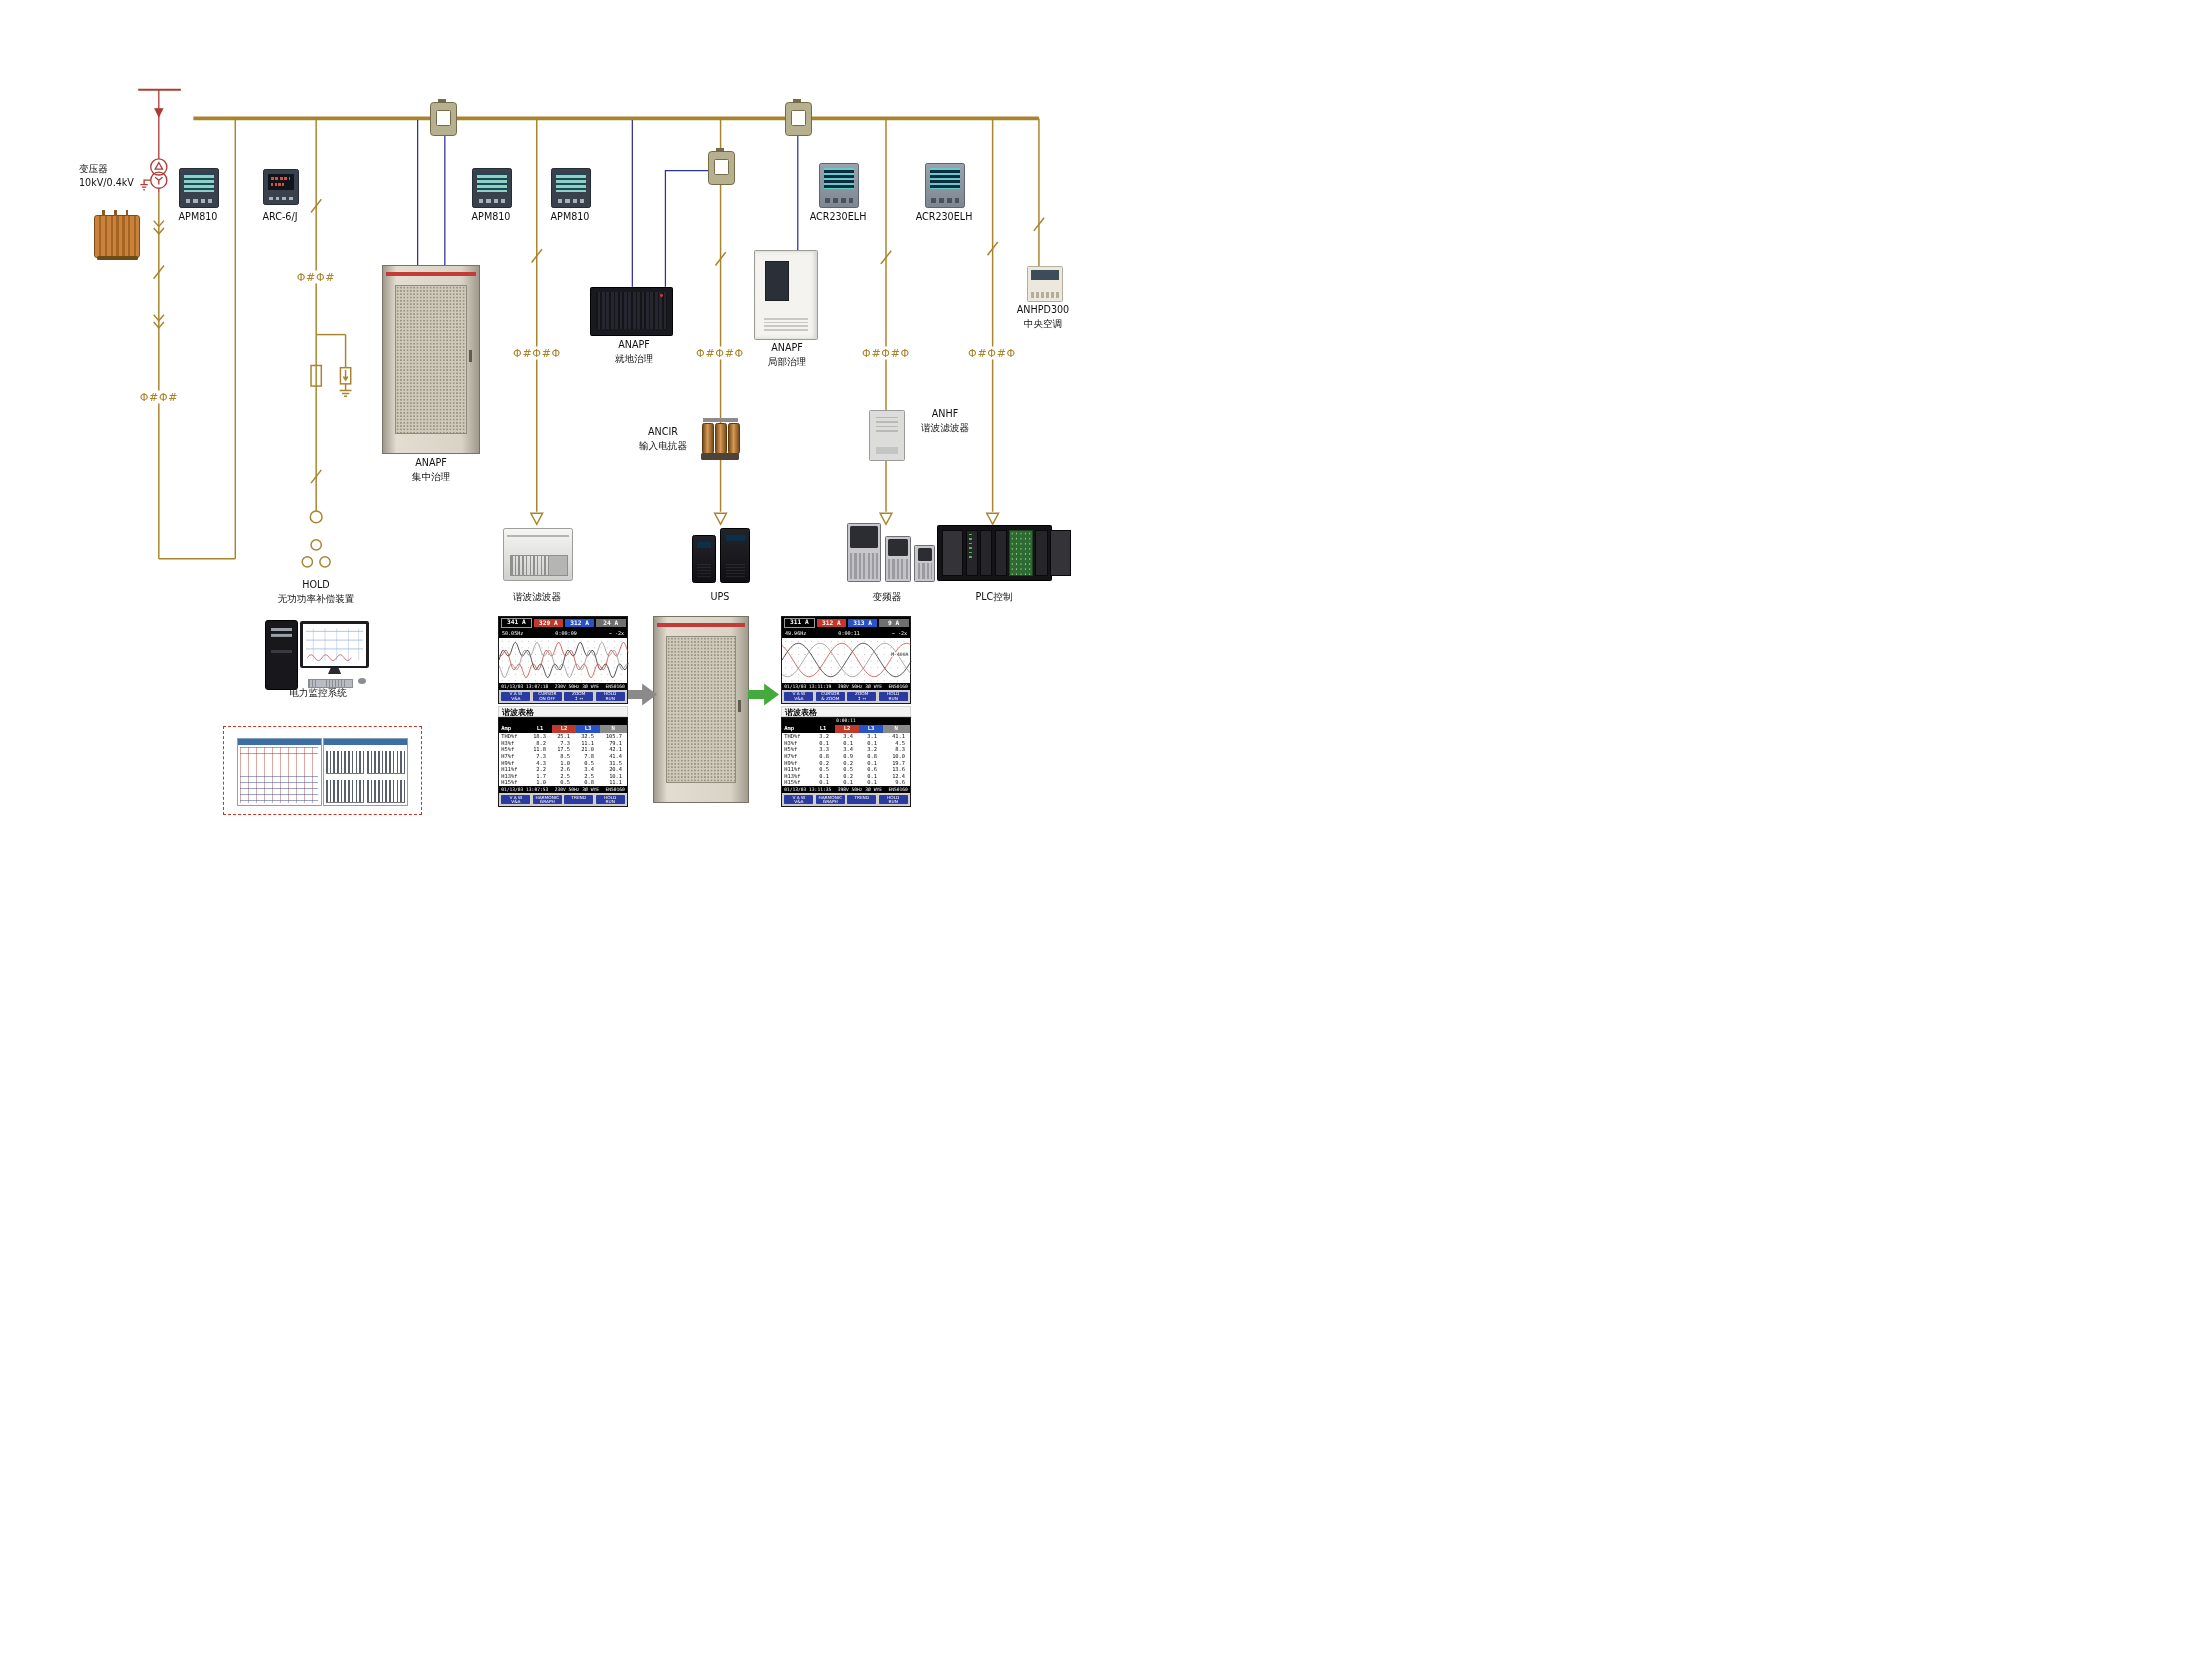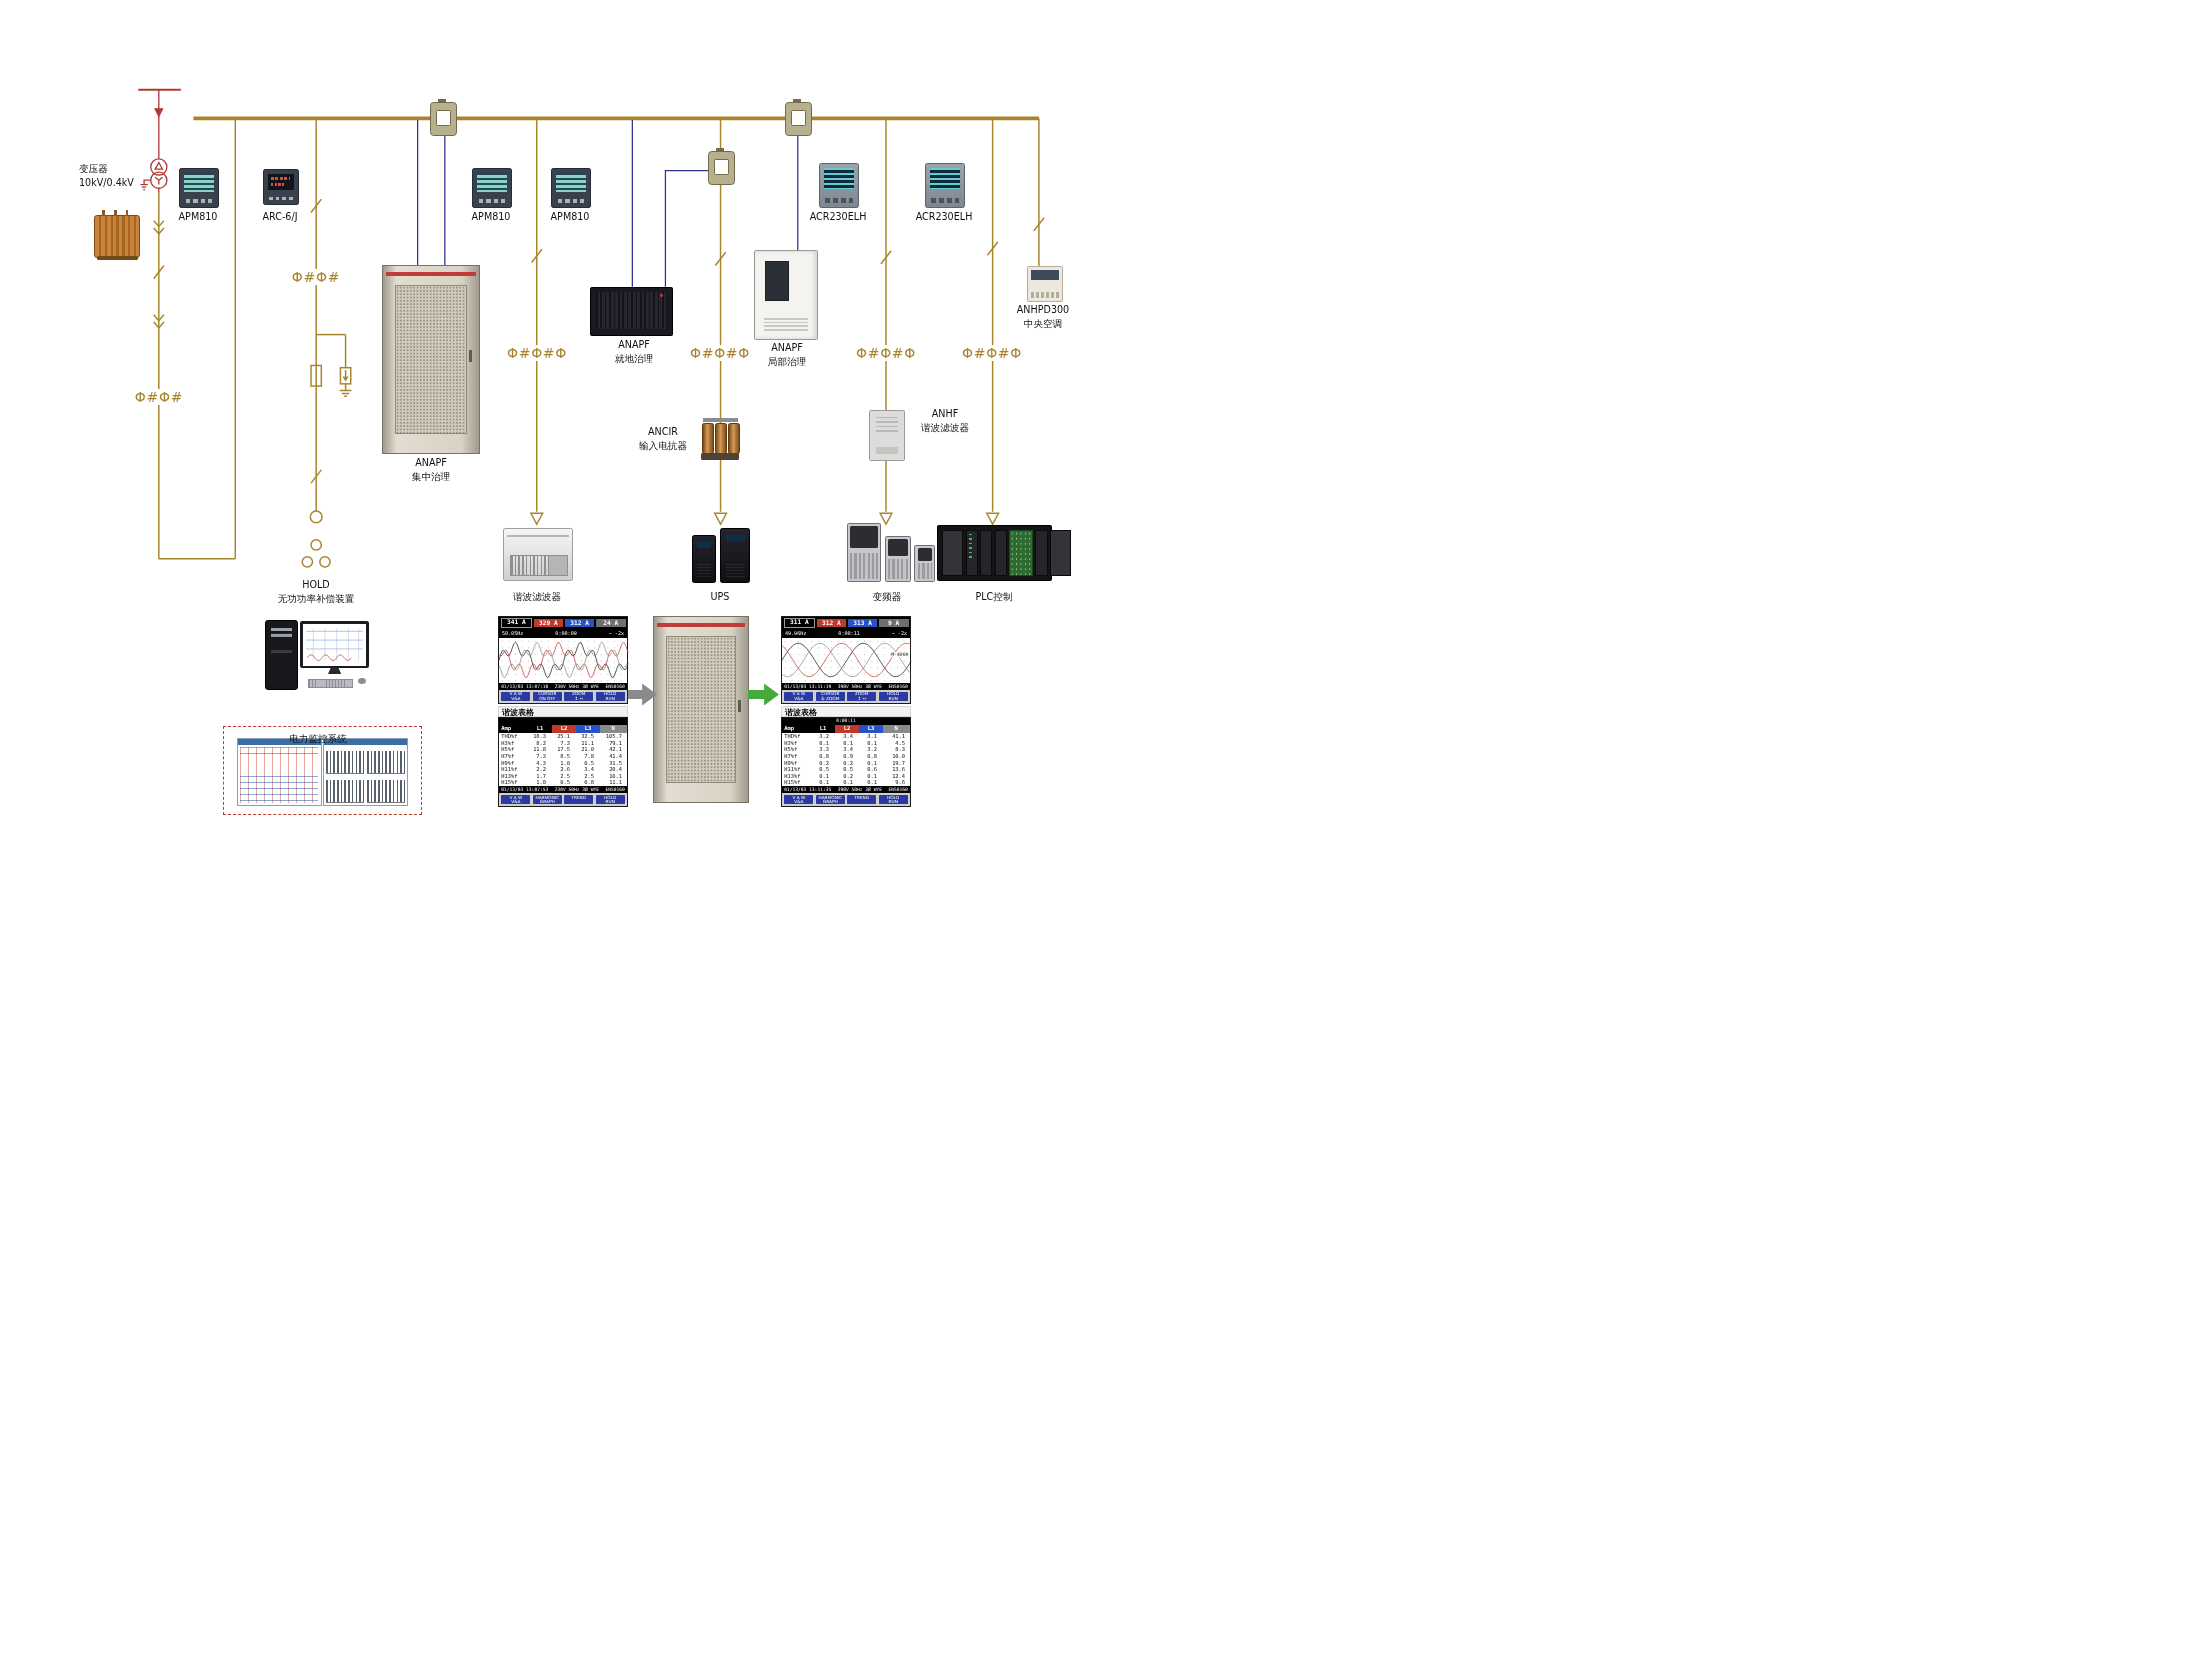--- a/index.html
+++ b/index.html
@@ -4,21 +4,21 @@
 <style>
   html,body{margin:0;padding:0;background:#fff;}
   .canvas{position:relative;width:1136px;height:853px;background:#fff;overflow:hidden;
           font-family:"DejaVu Sans","Liberation Sans",sans-serif;}
   svg.wires{position:absolute;left:0;top:0;}
   .dev{position:absolute;}
   .lbl{position:absolute;transform:translateX(-50%);text-align:center;font-size:9.6px;line-height:1.5;
        color:#111;white-space:pre-line;}
   .lbl.left{transform:none;text-align:left;}
   .ctsym{position:absolute;transform:translate(-50%,-50%);background:#fff;color:#a8842c;
-         font-size:14px;letter-spacing:0.7px;padding:0 1.5px;font-family:"DejaVu Sans",sans-serif;}
+         font-size:11px;letter-spacing:0.7px;padding:0 1.5px;font-family:"DejaVu Sans",sans-serif;}
 
   
   .meter-apm{width:38px;height:38px;background:#39414d;border:1.5px solid #262c35;border-radius:2.2px;}
   .meter-apm .scr{position:absolute;left:4.4px;right:4.4px;top:4.4px;height:19px;background:#8fd0c6;
       background-image:repeating-linear-gradient(180deg,rgba(6,50,66,.85) 0 1.5px,transparent 1.5px 5.1px);}
   .meter-apm .btns{position:absolute;left:5.9px;right:5.9px;bottom:3.7px;height:4.4px;
       background:repeating-linear-gradient(90deg,#aab2bd 0 4.4px,transparent 4.4px 7.4px);}
   .meter-arc{width:34px;height:34px;background:#39414d;border:1.5px solid #262c35;border-radius:2.2px;}
   .meter-arc .scr{position:absolute;left:3.7px;right:3.7px;top:3.7px;height:16px;background:#11141a;}
   .meter-arc .scr::before{content:"";position:absolute;left:2.9px;top:2.9px;width:19px;height:3.7px;
@@ -381,21 +381,21 @@
   <div class="lbl" style="left:663px;top:425px;">ANCIR
 输入电抗器</div>
   <div class="lbl" style="left:945px;top:407px;">ANHF
 谐波滤波器</div>
   <div class="lbl" style="left:316px;top:578px;">HOLD
 无功功率补偿装置</div>
   <div class="lbl" style="left:537px;top:590px;">谐波滤波器</div>
   <div class="lbl" style="left:720px;top:590px;">UPS</div>
   <div class="lbl" style="left:887px;top:590px;">变频器</div>
   <div class="lbl" style="left:994px;top:590px;">PLC控制</div>
-  <div class="lbl" style="left:318px;top:732px;">电力监控系统</div>
+  <div class="lbl" style="left:318px;top:686px;">电力监控系统</div>
 
   <div class="fluke" style="left:498px;top:616px;">
     <div class="f-screen">
       <div class="f-vals">
         <span class="v k0">341 A</span>
         <span class="v k1">329 A</span>
         <span class="v k2">312 A</span>
         <span class="v k3">24 A</span>
       </div>
       <div class="f-info">

